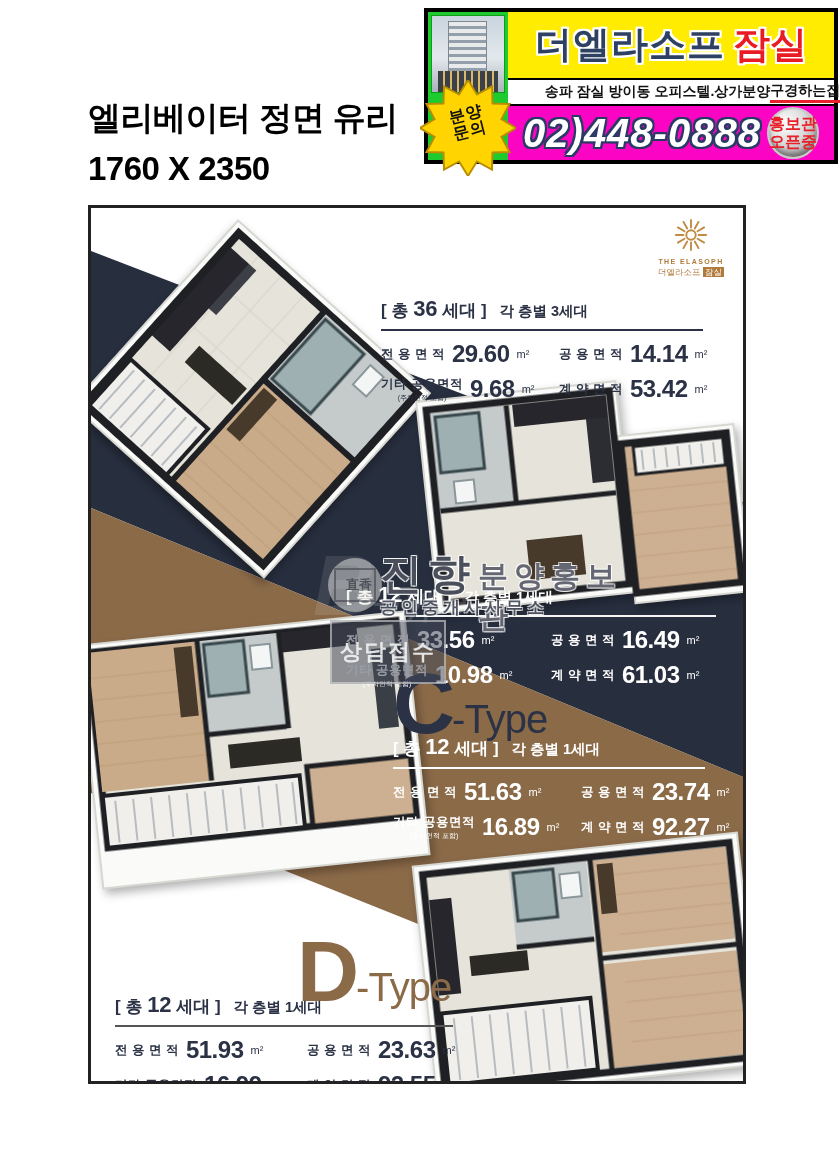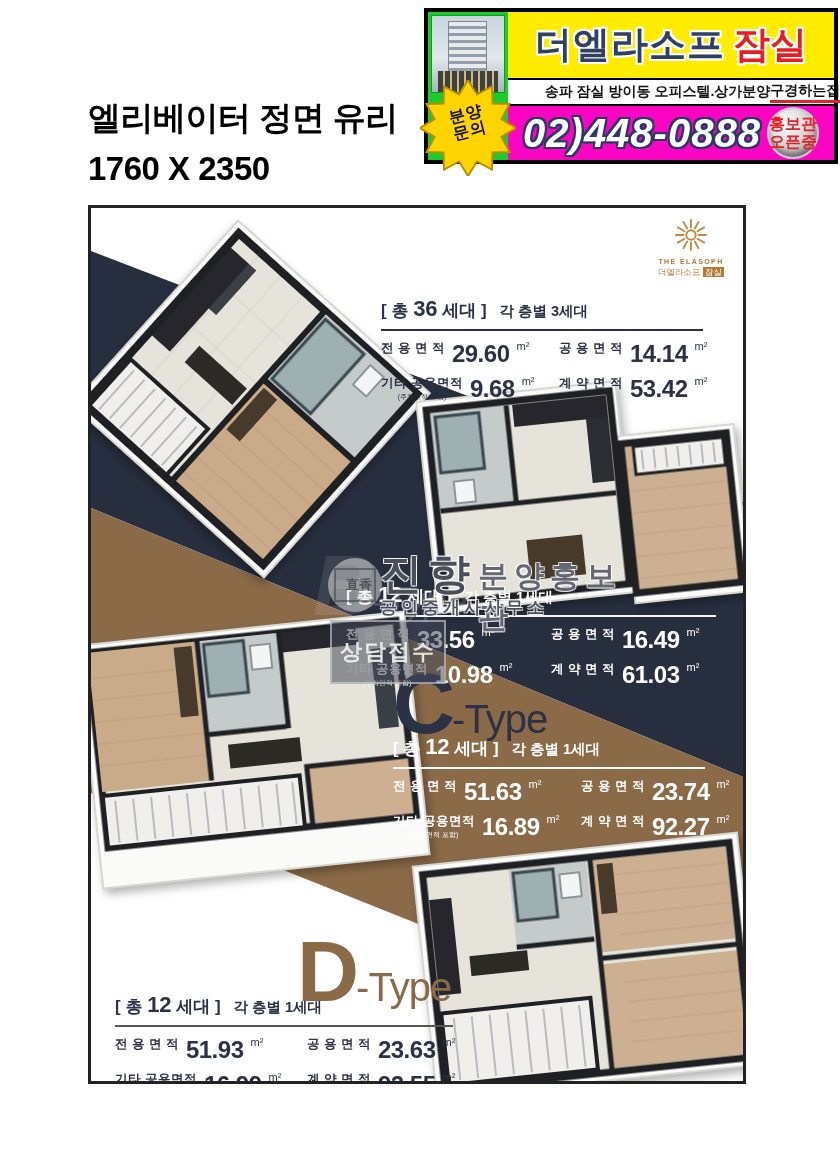--- a/index.html
+++ b/index.html
@@ -105,21 +105,21 @@
   #heading-b .type-suffix { color:rgba(255,255,255,0.16); }
   #heading-c { left:302px; top:452px; color:#2b3245; }
   #heading-d { left:206px; top:720px; color:#8b6a48; }
   
   .type-info { position:absolute; z-index:2; white-space:nowrap; }
   .units-line { font-size:17px; font-weight:600; }
   .units-line .count { font-size:22px; font-weight:800; }
   .units-line .per { font-size:14.5px; margin-left:8px; }
   .tdivider { border-top:2px solid currentColor; margin:7px 0 9px; }
   .area-grid { display:grid; row-gap:7px; }
-  .area-cell { display:flex; align-items:flex-start; gap:7px; }
+  .area-cell { display:flex; align-items:center; gap:7px; }
   .area-label { font-size:12.5px; font-weight:700; letter-spacing:0.5px; }
   .lblwrap { display:inline-flex; flex-direction:column; align-items:center; }
   .area-note { font-size:7px; font-weight:400; letter-spacing:0; }
   .area-value { font-size:24px; font-weight:800; letter-spacing:-0.5px; }
   .area-unit { font-size:11px; }
   #info-a { left:290px; top:88px;  width:330px; color:#2b3245; }
   #info-a .tdivider { width:322px; }
   #info-a .area-grid { grid-template-columns:178px 1fr; }
   #info-b { left:255px; top:374px; width:380px; color:#fff; }
   #info-b .tdivider { width:300px; margin-left:70px; border-color:rgba(255,255,255,.95); }

